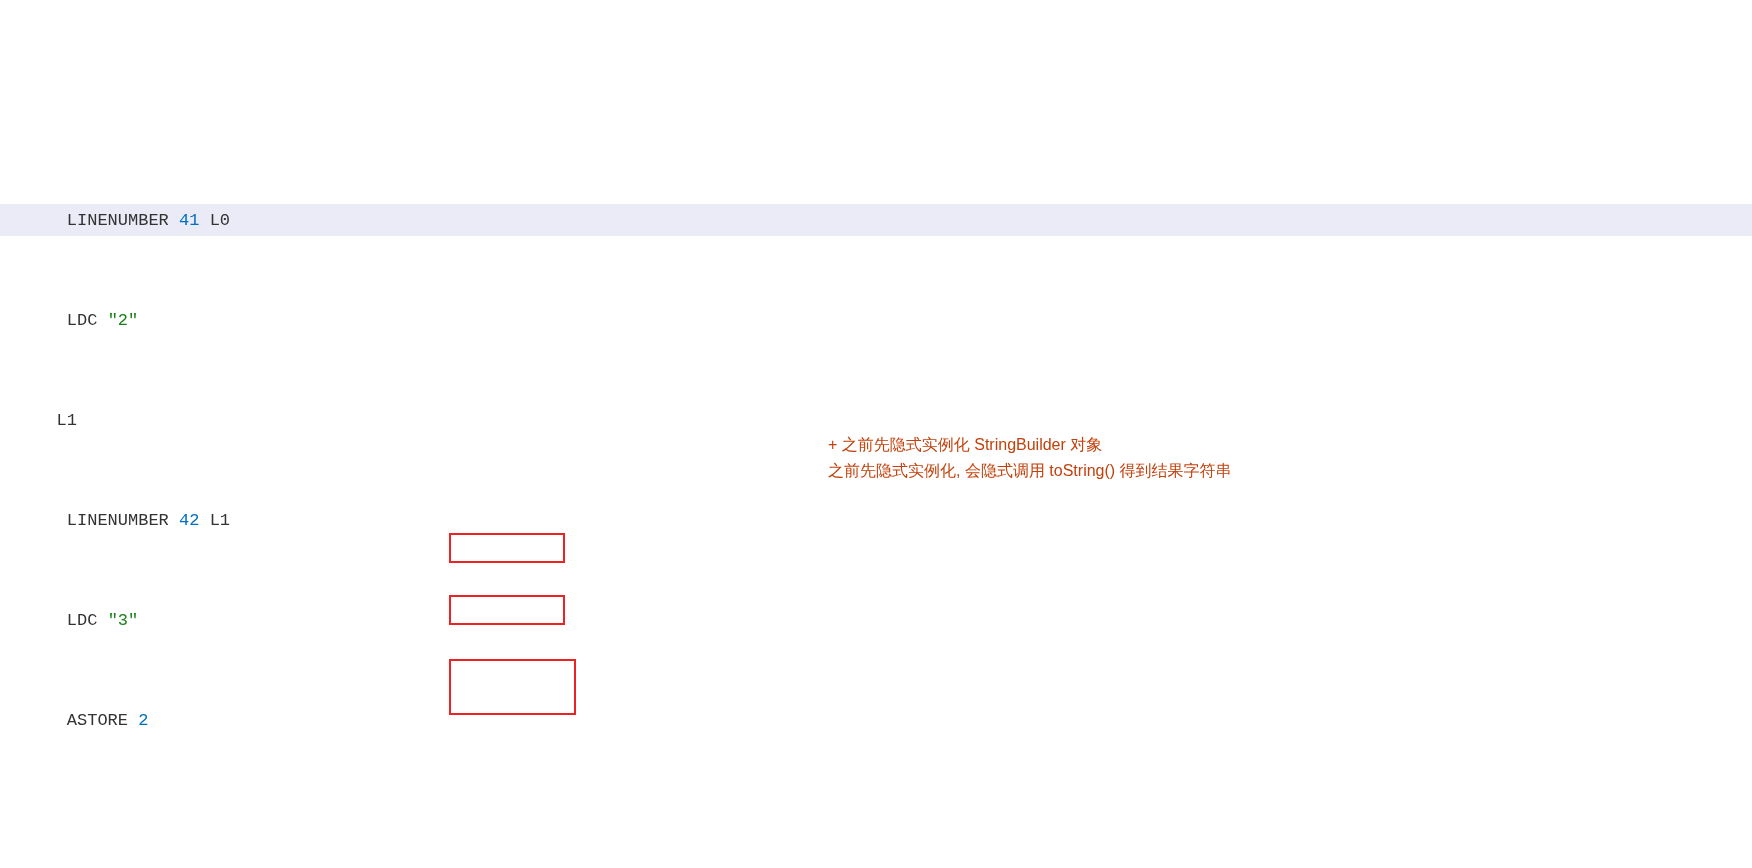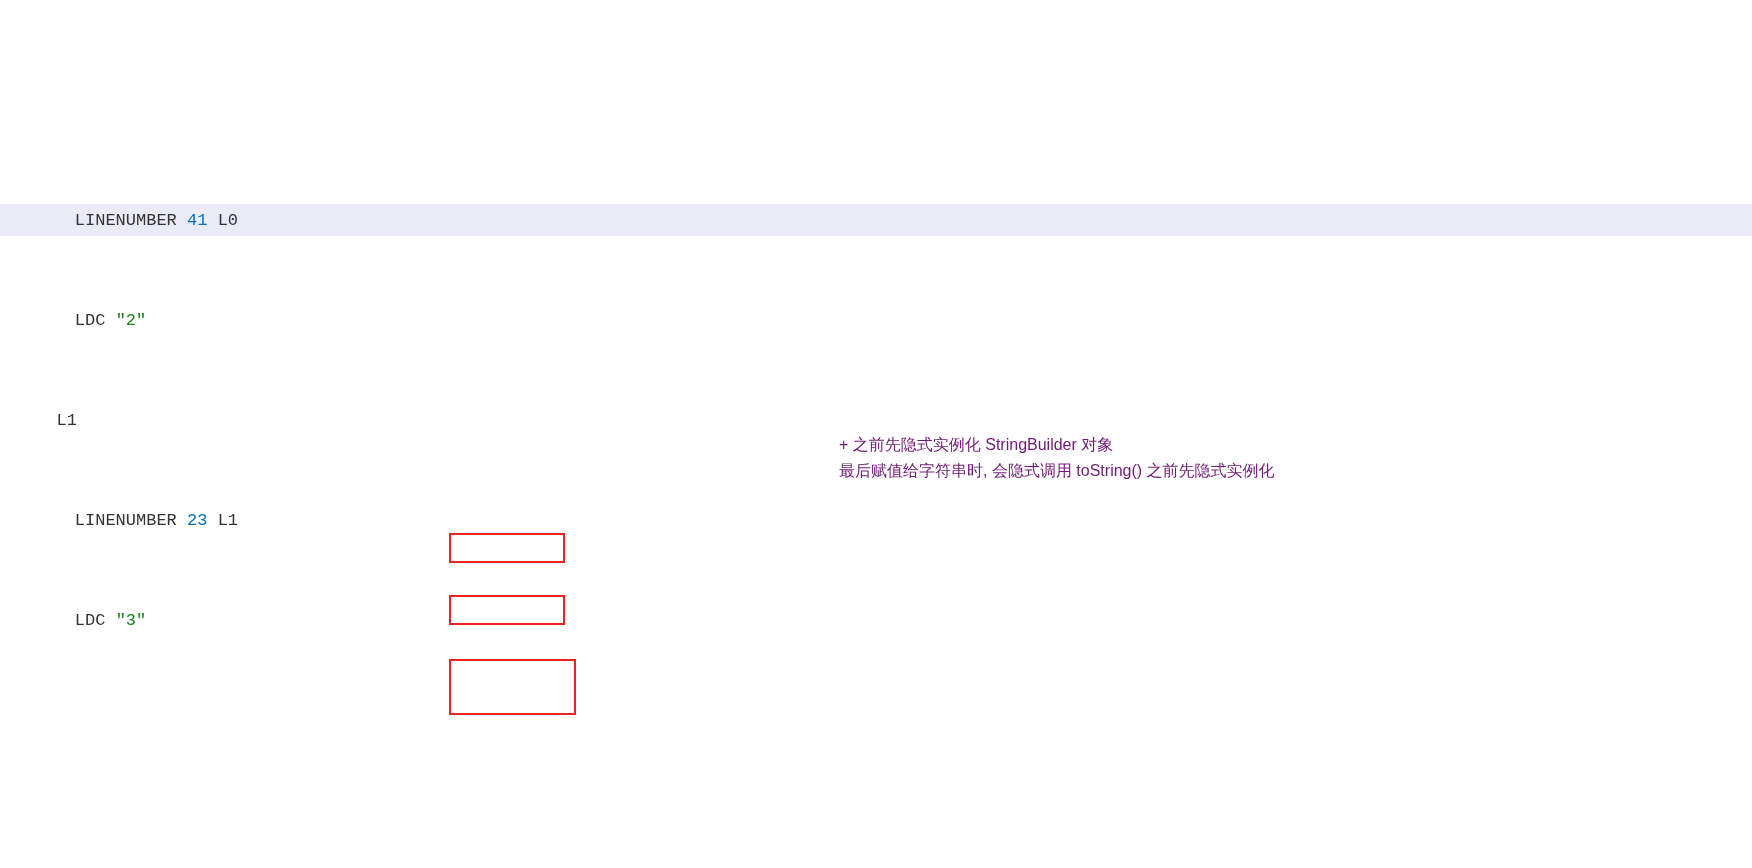--- a/index.html
+++ b/index.html
@@ -13,36 +13,35 @@
       overflow-x: auto;
       width: 1752px;
       height: 868px;
       position: relative;
     }
     .code-container {
       position: relative;
     }
     .line {
       height: 32px;
-      padding-left: 34px;
+      padding-left: 26px;
     }
     .line.highlight {
       background: #eaebf7;
     }
     .label-line { padding-left: 26px; }
     .num { color: #0070c0; }
     .str { color: #1a8017; }
     .annotation {
       position: absolute;
-      color: #701a75;
+      color: #c2410c;
       font-family: "Microsoft YaHei", "PingFang SC", sans-serif;
       font-size: 16px;
       line-height: 1.6;
       white-space: normal;
-      margin-left: 11px;
     }
     .redbox {
       position: absolute;
       border: 2px solid #ee2222;
       background: transparent;
       pointer-events: none;
     }
     .rb1 { left: 449px; top: 397px; width: 116px; height: 30px; }
     .rb2 { left: 449px; top: 459px; width: 116px; height: 30px; }
     .rb3 { left: 449px; top: 523px; width: 127px; height: 56px; }
@@ -50,22 +49,23 @@
   </style>
 </head>
 <body>
 
 
 
 <div class="code-container">
   <div class="line highlight"><span>    LINENUMBER </span><span class="num">41</span><span> L0</span></div>
   <div class="line"><span>    LDC </span><span class="str">"2"</span></div>
   <div class="line label-line"><span>   L1</span></div>
-  <div class="line"><span>    LINENUMBER </span><span class="num">23</span><span> L1</span></div>
+  <div class="line"><span>    LINENUMBER </span><span class="num">42</span><span> L1</span></div>
   <div class="line"><span>    LDC </span><span class="str">"3"</span></div>
+  <div class="line"><span>    ASTORE </span><span class="num">2</span></div>
   
   
   
   
   
   
   
   
   
   
@@ -77,18 +77,18 @@
   
   
   
 
   <div class="redbox rb1"></div>
   <div class="redbox rb2"></div>
   <div class="redbox rb3"></div>
 
   <div class="annotation ann-block">
     <div>+ 之前先隐式实例化 StringBuilder 对象</div>
-    <div>最后赋值给字符串时, 会隐式调用 toString() 之前先隐式实例化</div>
+    <div>之前先隐式实例化, 会隐式调用 toString() 得到结果字符串</div>
   </div>
 </div>
 
 
 
 
 </body></html>

